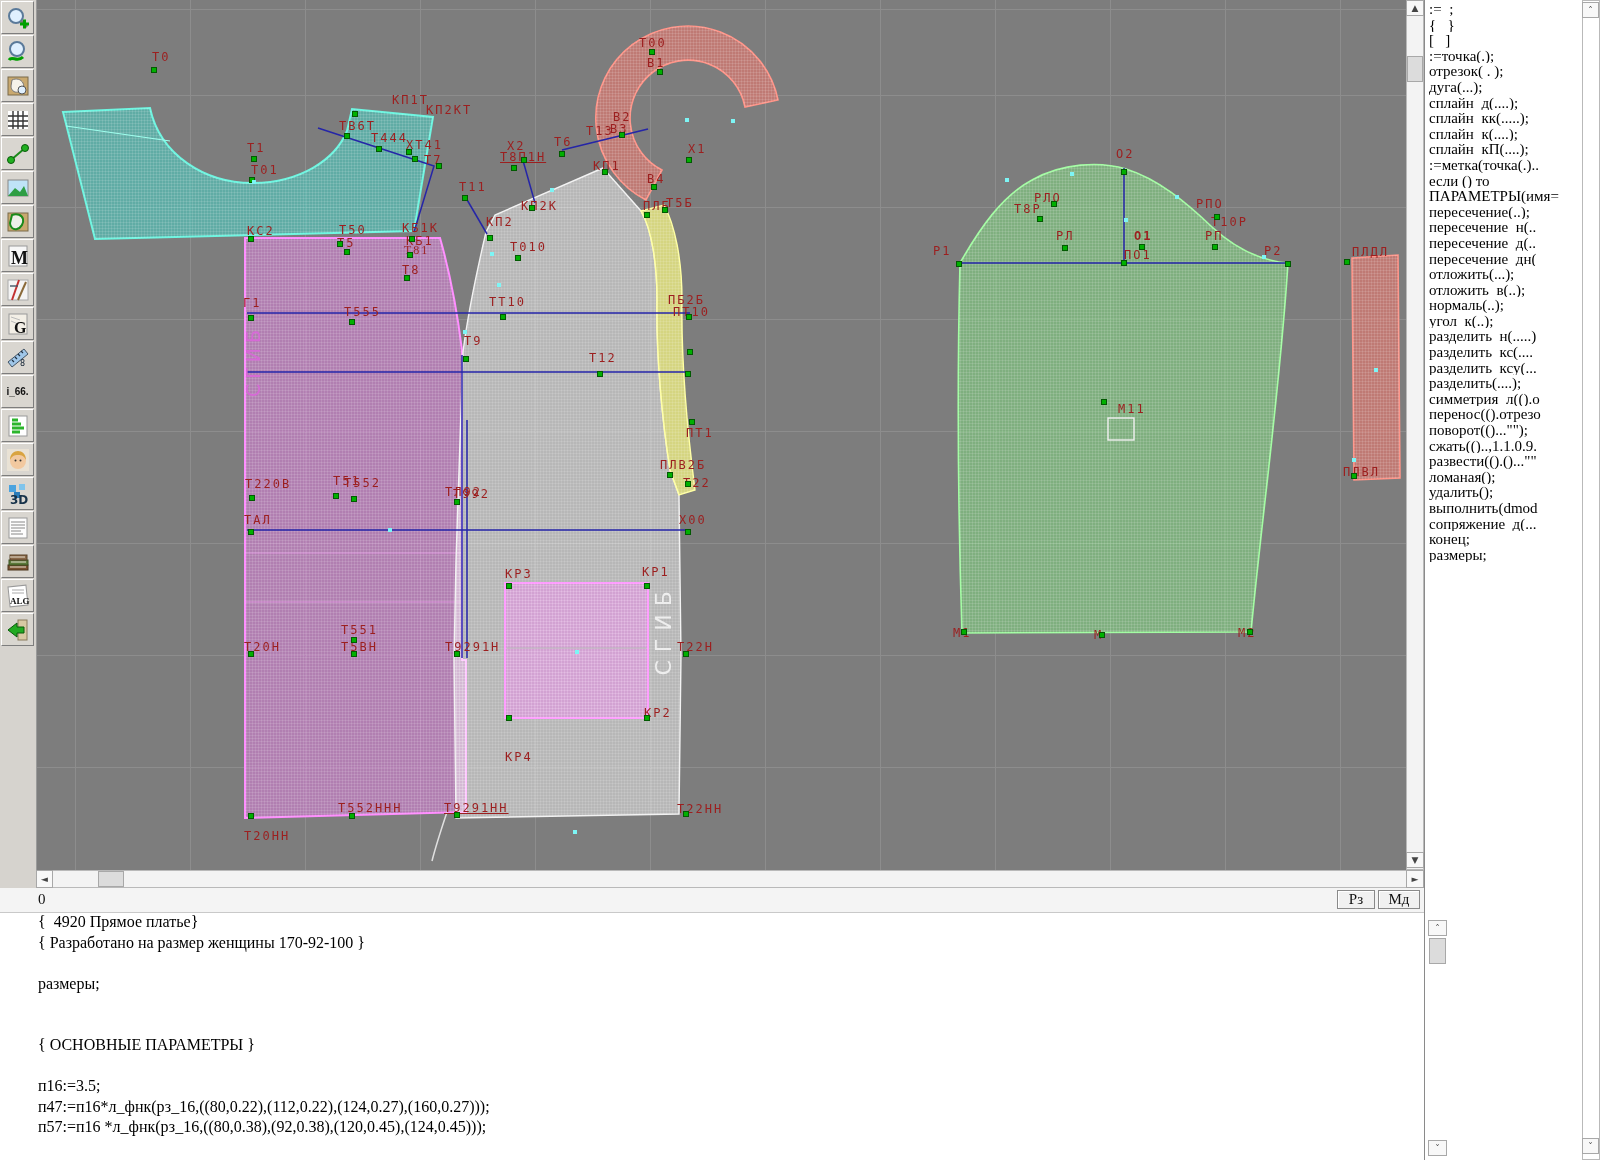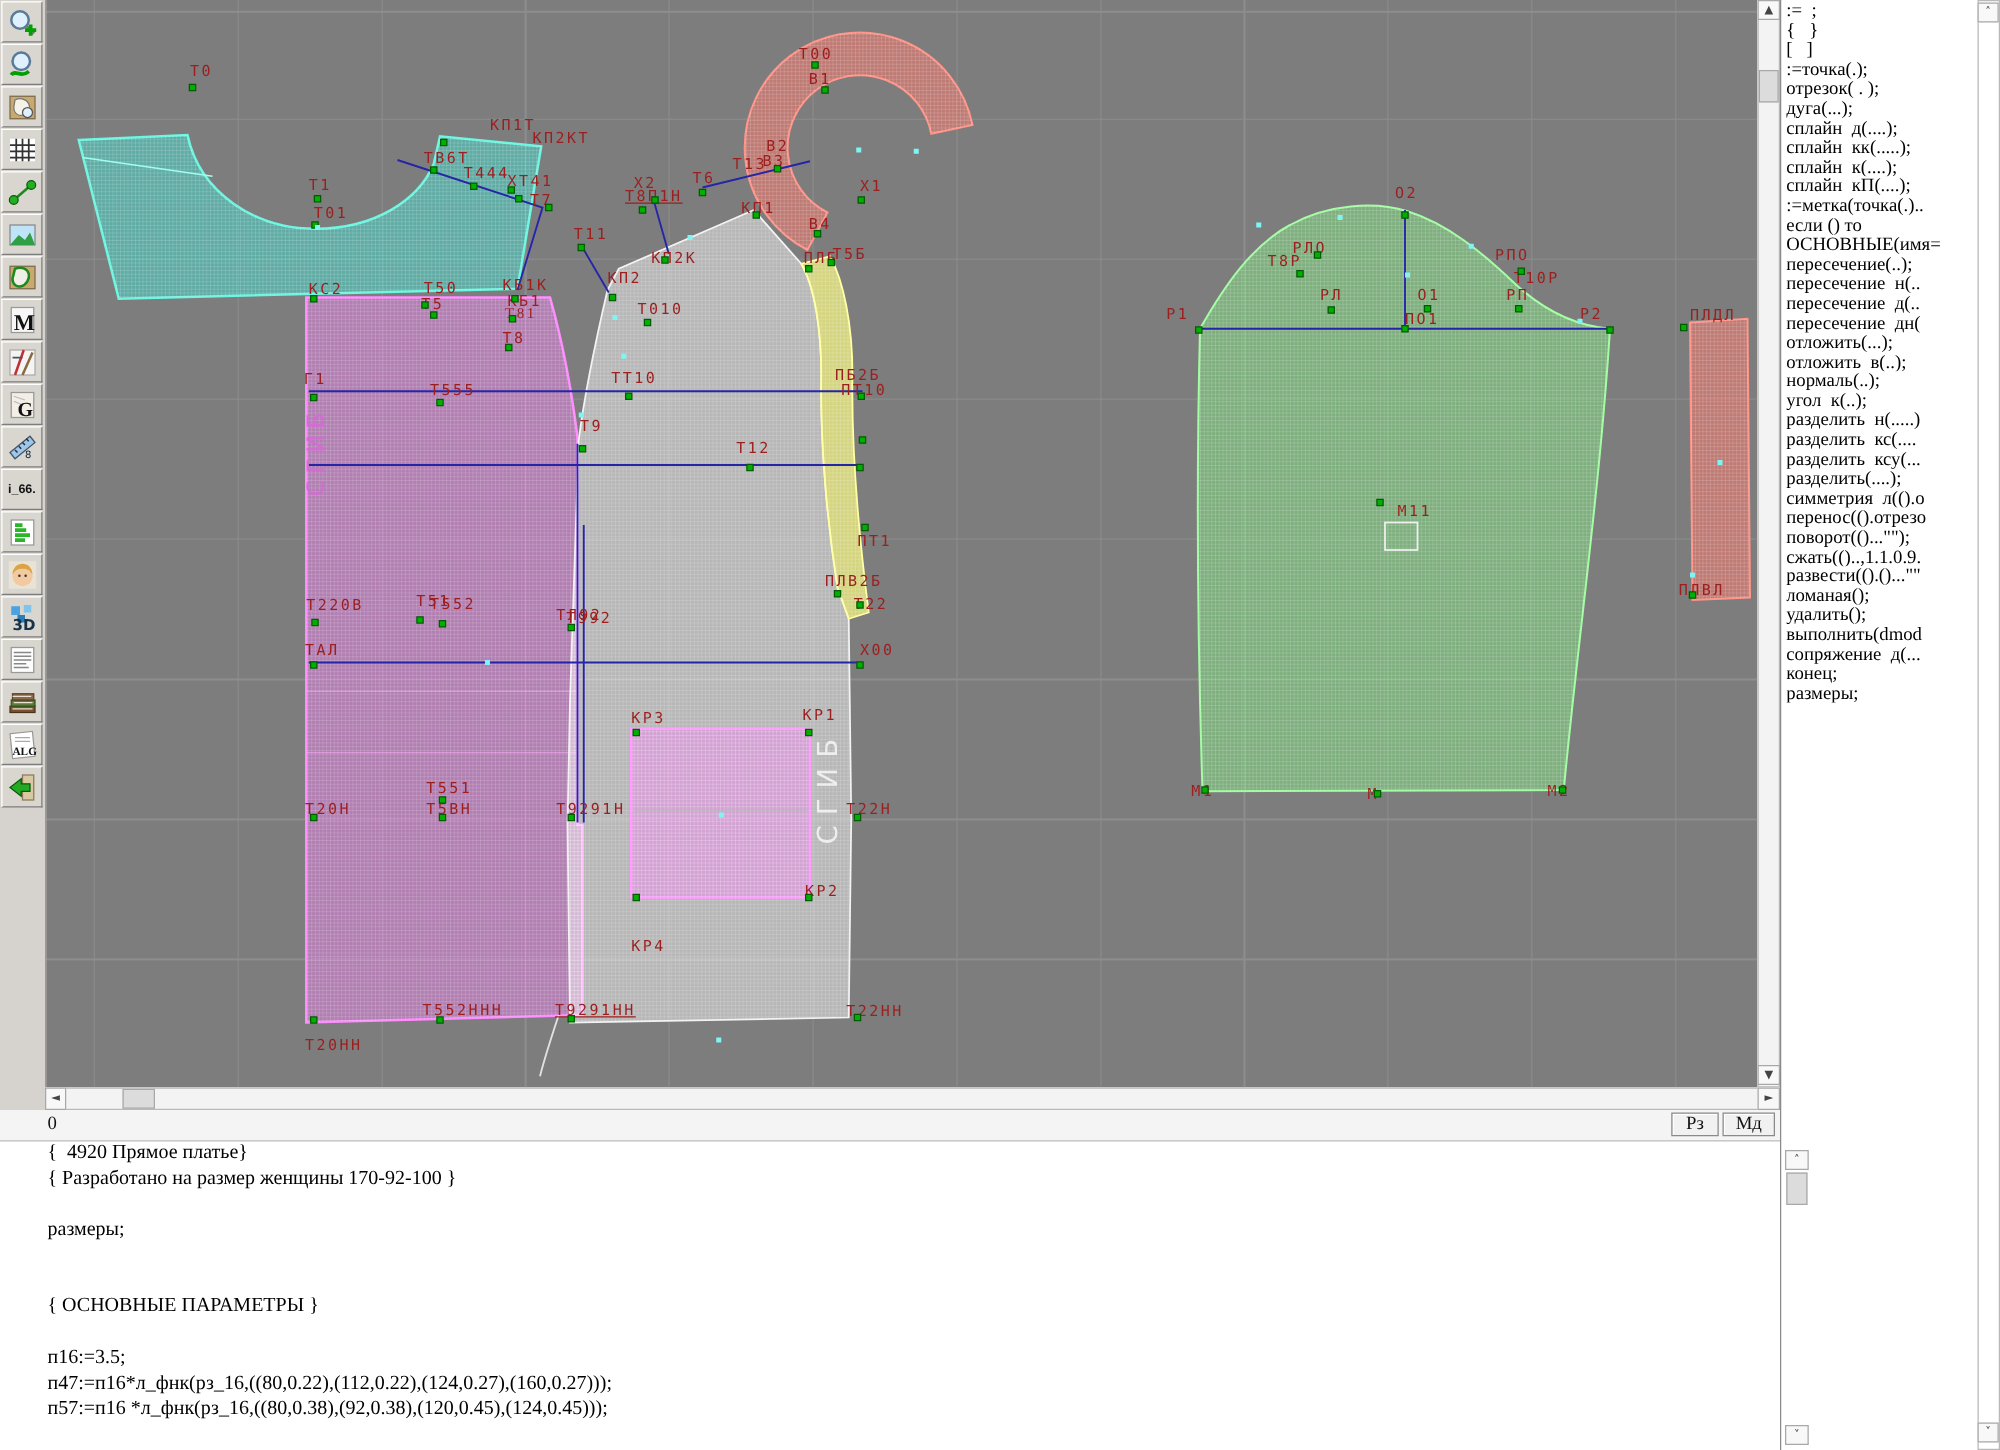--- a/index.html
+++ b/index.html
@@ -312,41 +312,41 @@
       <div class="lbl" style="left: 589px; top: 351px;">Т12</div>
       <div class="lbl" style="left: 686px; top: 426px;">ПТ1</div>
       <div class="lbl" style="left: 245px; top: 477px;">Т220В</div>
       <div class="lbl" style="left: 333px; top: 474px;">Т51</div>
       <div class="lbl" style="left: 344px; top: 476px;">Т552</div>
       <div class="lbl" style="left: 660px; top: 458px;">ПЛВ2Б</div>
       <div class="lbl" style="left: 683px; top: 476px;">Т22</div>
       <div class="lbl" style="left: 445px; top: 485px;">ТЛ92</div>
       <div class="lbl" style="left: 453px; top: 487px;">Т992</div>
       <div class="lbl" style="left: 244px; top: 513px;">ТАЛ</div>
-      <div class="lbl" style="left: 664px; top: 513px; padding-left: 24px;">Х00</div>
+      <div class="lbl" style="left: 679px; top: 513px;">Х00</div>
       <div class="lbl" style="left: 505px; top: 567px;">КР3</div>
       <div class="lbl" style="left: 642px; top: 565px;">КР1</div>
       <div class="lbl" style="left: 505px; top: 706px; margin-top: 44px;">КР4</div>
       <div class="lbl" style="left: 644px; top: 706px;">КР2</div>
       <div class="lbl" style="left: 341px; top: 623px;">Т551</div>
       <div class="lbl" style="left: 244px; top: 640px;">Т20Н</div>
       <div class="lbl" style="left: 341px; top: 640px;">Т5ВН</div>
       <div class="lbl" style="left: 445px; top: 640px;">Т9291Н</div>
       <div class="lbl" style="left: 677px; top: 640px;">Т22Н</div>
       <div class="lbl" style="left: 244px; top: 829px;">Т20НН</div>
       <div class="lbl" style="left: 338px; top: 801px;">Т552ННН</div>
       <div class="lbl" style="left: 444px; top: 801px; text-decoration: underline;">Т9291НН</div>
       <div class="lbl" style="left: 677px; top: 802px;">Т22НН</div>
       <div class="lbl" style="left: 1116px; top: 147px;">О2</div>
       <div class="lbl" style="left: 1034px; top: 191px;">РЛО</div>
       <div class="lbl" style="left: 1014px; top: 202px;">Т8Р</div>
       <div class="lbl" style="left: 1196px; top: 197px;">РПО</div>
       <div class="lbl" style="left: 1211px; top: 215px;">Т10Р</div>
       <div class="lbl" style="left: 1056px; top: 229px;">РЛ</div>
-      <div class="lbl" style="left: 1134px; top: 229px;">О1</div>
+      <div class="lbl" style="left: 1134px; top: 229px; font-weight: bold;">О1</div>
       <div class="lbl" style="left: 1124px; top: 248px;">ПО1</div>
       <div class="lbl" style="left: 1205px; top: 229px;">РП</div>
       <div class="lbl" style="left: 933px; top: 244px;">Р1</div>
       <div class="lbl" style="left: 1264px; top: 244px;">Р2</div>
       <div class="lbl" style="left: 1118px; top: 402px;">М11</div>
       <div class="lbl" style="left: 953px; top: 626px;">М1</div>
       <div class="lbl" style="left: 1094px; top: 628px;">М</div>
       <div class="lbl" style="left: 1238px; top: 626px;">М2</div>
       <div class="lbl" style="left: 1352px; top: 245px;">ПЛДЛ</div>
       <div class="lbl" style="left: 1343px; top: 465px;">ПЛВЛ</div>
@@ -489,21 +489,21 @@
         <div class="cmd-line">[   ]</div>
         <div class="cmd-line">:=точка(.);</div>
         <div class="cmd-line">отрезок( . );</div>
         <div class="cmd-line">дуга(...);</div>
         <div class="cmd-line">сплайн  д(....);</div>
         <div class="cmd-line">сплайн  кк(.....);</div>
         <div class="cmd-line">сплайн  к(....);</div>
         <div class="cmd-line">сплайн  кП(....);</div>
         <div class="cmd-line">:=метка(точка(.)..</div>
         <div class="cmd-line">если () то</div>
-        <div class="cmd-line">ОСНОВНЫЕ(имя=</div>
+        <div class="cmd-line">ПАРАМЕТРЫ(имя=</div>
         <div class="cmd-line">пересечение(..);</div>
         <div class="cmd-line">пересечение  н(..</div>
         <div class="cmd-line">пересечение  д(..</div>
         <div class="cmd-line">пересечение  дн(</div>
         <div class="cmd-line">отложить(...);</div>
         <div class="cmd-line">отложить  в(..);</div>
         <div class="cmd-line">нормаль(..);</div>
         <div class="cmd-line">угол  к(..);</div>
         <div class="cmd-line">разделить  н(.....)</div>
         <div class="cmd-line">разделить  кс(....</div>

